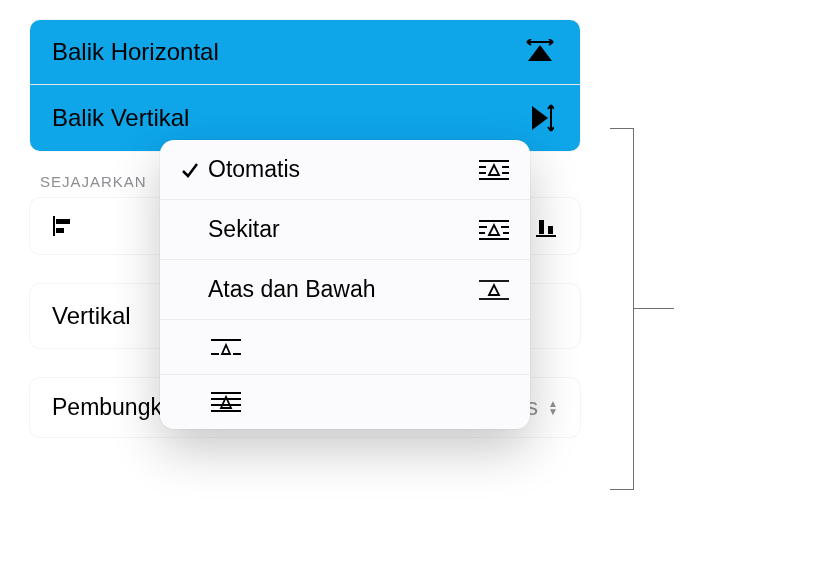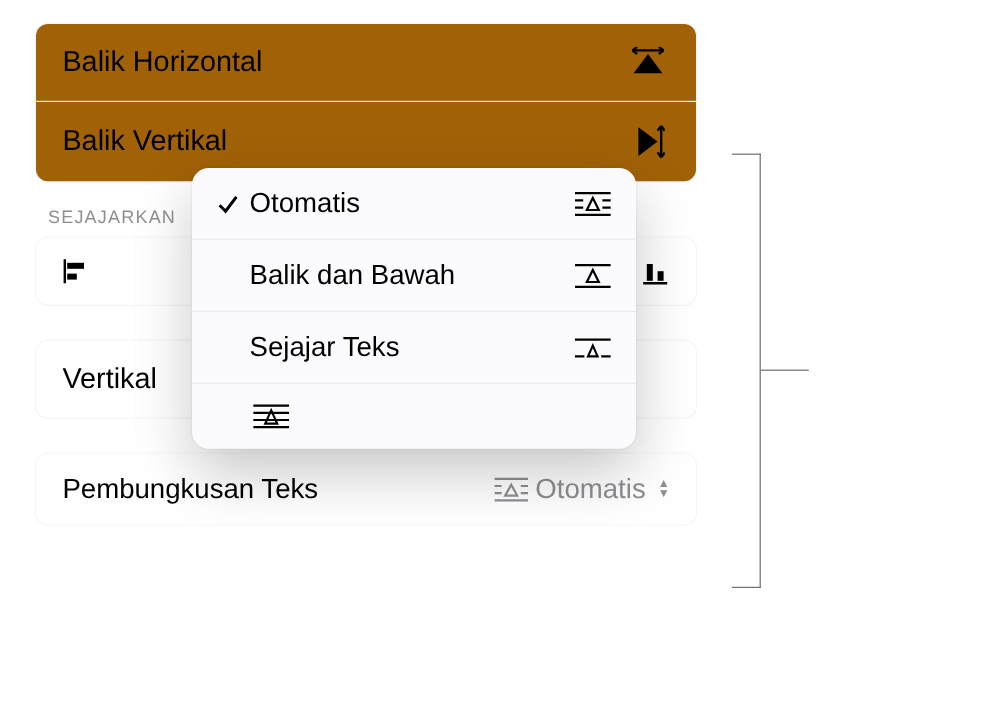--- a/index.html
+++ b/index.html
@@ -15,21 +15,21 @@
       position: relative;
       overflow: hidden;
     }
     .panel {
       position: absolute;
       left: 30px;
       top: 20px;
       width: 550px;
     }
     .section-card {
-      background: #a16207;
+      background: #0ea5e9;
       border-radius: 10px;
       box-shadow: 0 0 0 1px rgba(0,0,0,0.04);
       overflow: hidden;
       margin-bottom: 22px;
     }
     .row {
       display: flex;
       align-items: center;
       justify-content: space-between;
       padding: 18px 22px;
@@ -265,36 +265,50 @@
         <line x1="0" y1="8" x2="7" y2="8" stroke="#000" stroke-width="1.8"></line>
         <line x1="23" y1="8" x2="30" y2="8" stroke="#000" stroke-width="1.8"></line>
         <line x1="0" y1="14" x2="7" y2="14" stroke="#000" stroke-width="1.8"></line>
         <line x1="23" y1="14" x2="30" y2="14" stroke="#000" stroke-width="1.8"></line>
         <line x1="0" y1="20" x2="30" y2="20" stroke="#000" stroke-width="1.8"></line>
         <path d="M10 16 L15 6 L20 16 Z" fill="none" stroke="#000" stroke-width="1.8"></path>
       </svg>
     </span>
   </div>
 
-
   <div class="popup-item">
     <span class="check-slot"></span>
-    <span class="label">Balik dan Bawah</span>
+    <span class="label">Sekitar</span>
+    <span class="icon-slot">
+      <svg width="30" height="22" viewBox="0 0 30 22">
+        <line x1="0" y1="2" x2="30" y2="2" stroke="#000" stroke-width="1.8"></line>
+        <line x1="0" y1="8" x2="8" y2="8" stroke="#000" stroke-width="1.8"></line>
+        <line x1="22" y1="8" x2="30" y2="8" stroke="#000" stroke-width="1.8"></line>
+        <line x1="0" y1="14" x2="6" y2="14" stroke="#000" stroke-width="1.8"></line>
+        <line x1="24" y1="14" x2="30" y2="14" stroke="#000" stroke-width="1.8"></line>
+        <line x1="0" y1="20" x2="30" y2="20" stroke="#000" stroke-width="1.8"></line>
+        <path d="M10 16 L15 6 L20 16 Z" fill="none" stroke="#000" stroke-width="1.8"></path>
+      </svg>
+    </span>
+  </div>
+
+  <div class="popup-item">
+    <span class="check-slot"></span>
+    <span class="label">Atas dan Bawah</span>
     <span class="icon-slot">
       <svg width="30" height="22" viewBox="0 0 30 22">
         <line x1="0" y1="2" x2="30" y2="2" stroke="#000" stroke-width="1.8"></line>
         <line x1="0" y1="20" x2="30" y2="20" stroke="#000" stroke-width="1.8"></line>
         <path d="M10 16 L15 6 L20 16 Z" fill="none" stroke="#000" stroke-width="1.8"></path>
       </svg>
     </span>
   </div>
 
   <div class="popup-item">
     <span class="check-slot"></span>
-    <span class="label">Sejajar Teks</span>
     <span class="icon-slot">
       <svg width="30" height="22" viewBox="0 0 30 22">
         <line x1="0" y1="4" x2="30" y2="4" stroke="#000" stroke-width="1.8"></line>
         <line x1="0" y1="18" x2="8" y2="18" stroke="#000" stroke-width="1.8"></line>
         <line x1="22" y1="18" x2="30" y2="18" stroke="#000" stroke-width="1.8"></line>
         <path d="M11 18 L15 9 L19 18 Z" fill="none" stroke="#000" stroke-width="1.8"></path>
       </svg>
     </span>
   </div>
 

